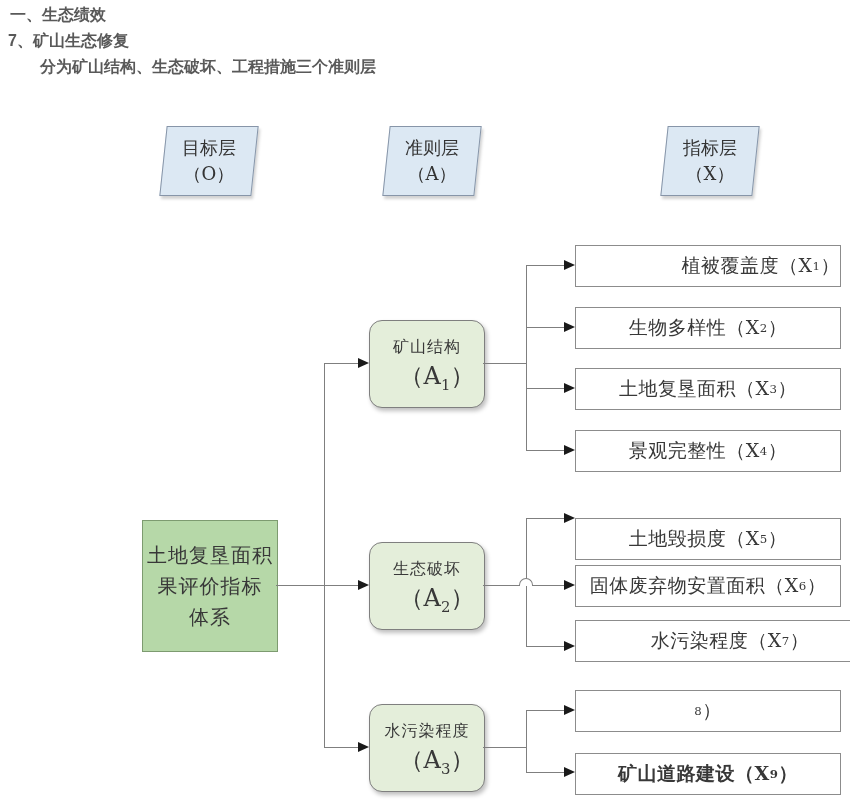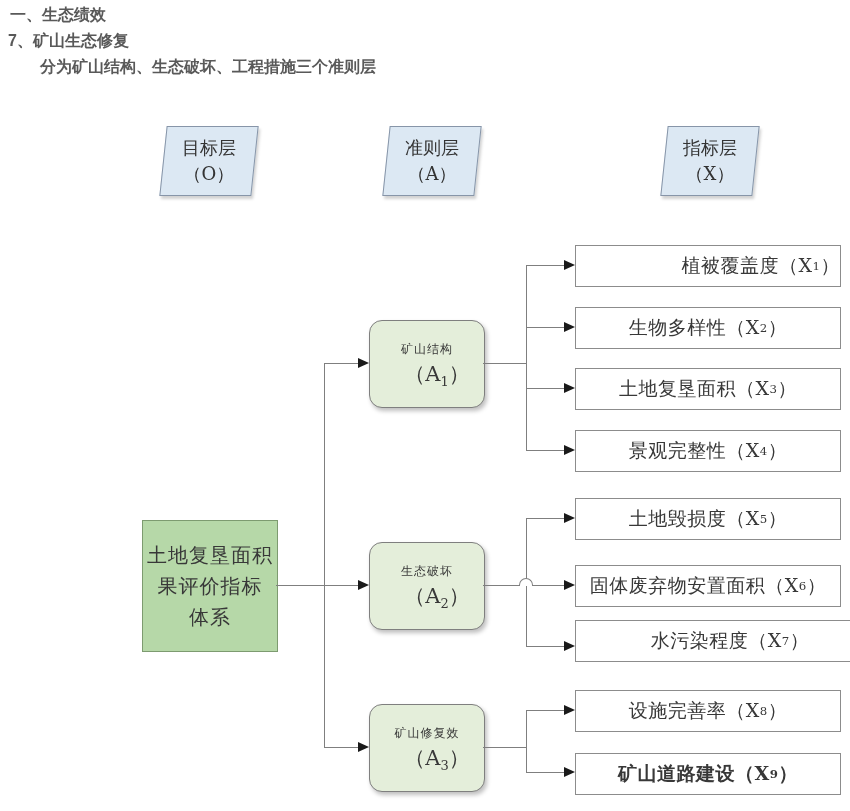--- a/index.html
+++ b/index.html
@@ -34,22 +34,22 @@
     color:var(--node-text); font-size:20px; line-height:1.55; letter-spacing:1px;
     text-align:center;
   }
   .crit{
     position:absolute; left:369px; width:114px; height:86px;
     background:var(--crit-fill); border:1px solid var(--crit-border);
     border-radius:13px; box-shadow:2px 3px 4px rgba(0,0,0,0.25);
     display:flex; flex-direction:column; align-items:center; justify-content:center;
     color:var(--node-text); text-align:center;
   }
-  .crit .t1{ font-size:12px; letter-spacing:1px; }
-  .crit .t2{ font-size:21px; margin-top:2px;margin-left:20px; }
+  .crit .t1{ font-size:16px; letter-spacing:1px; }
+  .crit .t2{ font-size:24px; margin-top:2px;margin-left:20px; }
   .ind{
     position:absolute; left:575px; width:264px; height:40px;
     background:var(--ind-fill); border:1px solid var(--ind-border);
     display:flex; align-items:center; justify-content:center;
     color:var(--node-text); font-size:19px; letter-spacing:0.5px; white-space:nowrap;
   }
   sub{ font-size:0.62em; line-height:0; }
   .line{ position:absolute; background:var(--line); }
   .h{ height:1px; } .v{ width:1px; }
   .arrow{
@@ -99,21 +99,21 @@
 
   <div class="crit" style="top:320px;">
     <div class="t1">矿山结构</div>
     <div class="t2"><span>（A</span><sub>1</sub><span>）</span></div>
   </div>
   <div class="crit" style="top:542px;">
     <div class="t1">生态破坏</div>
     <div class="t2"><span>（A</span><sub>2</sub><span>）</span></div>
   </div>
   <div class="crit" style="top:704px;">
-    <div class="t1">矿山修复效</div>
+    <div class="t1">水污染程度</div>
     <div class="t2"><span>（A</span><sub>3</sub><span>）</span></div>
   </div>
 
   <div class="ind" style="top:245px;justify-content:flex-end;">
       <span>植被覆盖度（X</span>
       <sub>1</sub>
       <span>）</span>
     </div>
   <div class="ind" style="top:307px;">
       <span>生物多样性（X</span>
@@ -123,37 +123,36 @@
   <div class="ind" style="top:368px;">
       <span>土地复垦面积（X</span>
       <sub>3</sub>
       <span>）</span>
     </div>
   <div class="ind" style="top:430px;">
       <span>景观完整性（X</span>
       <sub>4</sub>
       <span>）</span>
     </div>
-  <div class="ind" style="top:498px;justify-content:center;">
+  <div class="ind" style="top:518px;justify-content:center;">
       <span>土地毁损度（X</span>
       <sub>5</sub>
       <span>）</span>
     </div>
   <div class="ind" style="top:565px;">
       <span>固体废弃物安置面积（X</span>
       <sub>6</sub>
       <span>）</span>
     </div>
   <div class="ind" style="top:620px;padding-left:22px;">
       <span>水污染程度（X</span>
       <sub>7</sub>
       <span>）</span>
     </div>
   <div class="ind" style="top:690px;">
-      <span>设施完善率（X</span>
       <sub>8</sub>
       <span>）</span>
     </div>
   <div class="ind" style="top:753px;font-weight:bold;">
       <span>矿山道路建设（X</span>
       <sub>9</sub>
       <span>）</span>
     </div>
 
   <div class="line h" style="left:276px; top:585px; width:48px;"></div>

